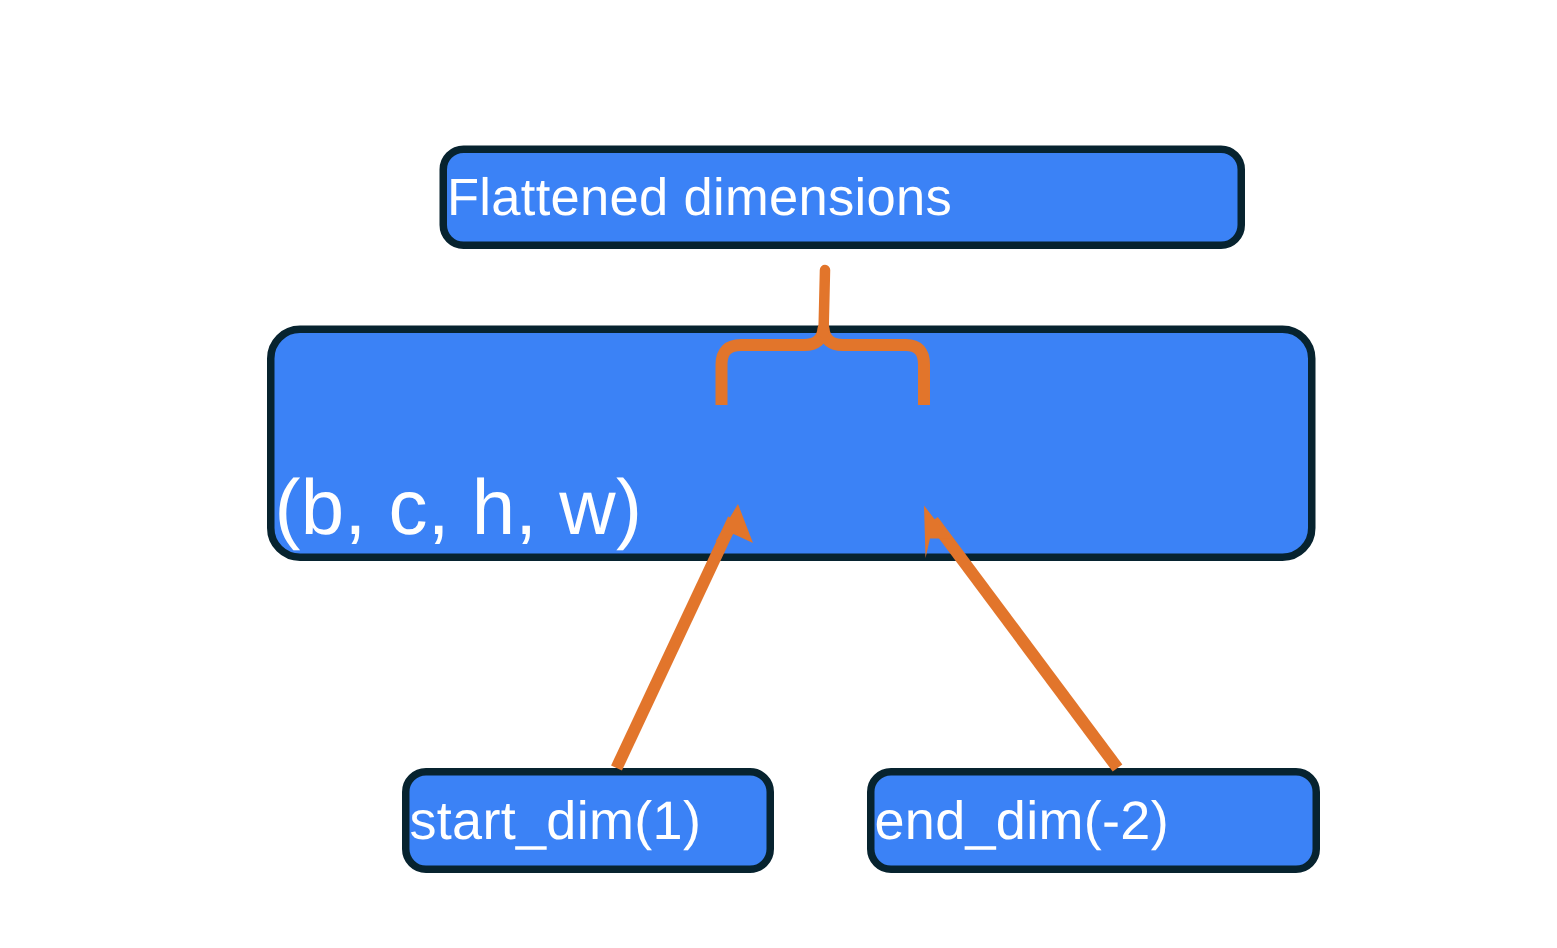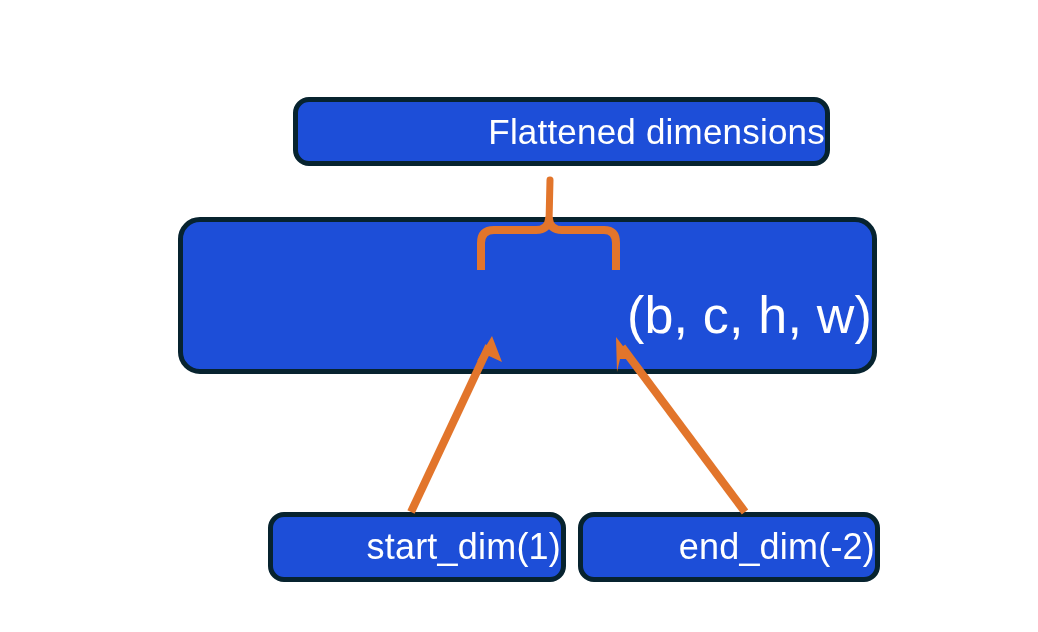--- a/index.html
+++ b/index.html
@@ -13,26 +13,26 @@
   #canvas {
     position: relative;
     width: 1038px;
     height: 632px;
     background: #ffffff;
     overflow: hidden;
   }
   .node {
     position: absolute;
     box-sizing: border-box;
-    background: #1d4ed8;
+    background: #3b82f6;
     border: 5px solid #07232f;
     border-radius: 18px;
     display: flex;
     align-items: center;
-    justify-content: flex-end;
+    justify-content: flex-start;
     color: #ffffff;
     font-weight: 300;
     letter-spacing: 0.2px;
     white-space: nowrap;
     z-index: 2;
   }
   #node-flattened {
     left: 293px;
     top: 97px;
     width: 537px;
@@ -41,26 +41,25 @@
     font-size: 35px;
   }
   #node-shape {
     left: 178px;
     top: 217px;
     width: 699px;
     height: 157px;
     border-radius: 22px;
     font-size: 52px;
     align-items: flex-end;
-    padding-bottom: 24px;
   }
   #node-startdim {
     left: 268px;
     top: 512px;
-    width: 298px;
+    width: 248px;
     height: 70px;
     border-radius: 16px;
     font-size: 36px;
   }
   #node-enddim {
     left: 578px;
     top: 512px;
     width: 302px;
     height: 70px;
     border-radius: 16px;

